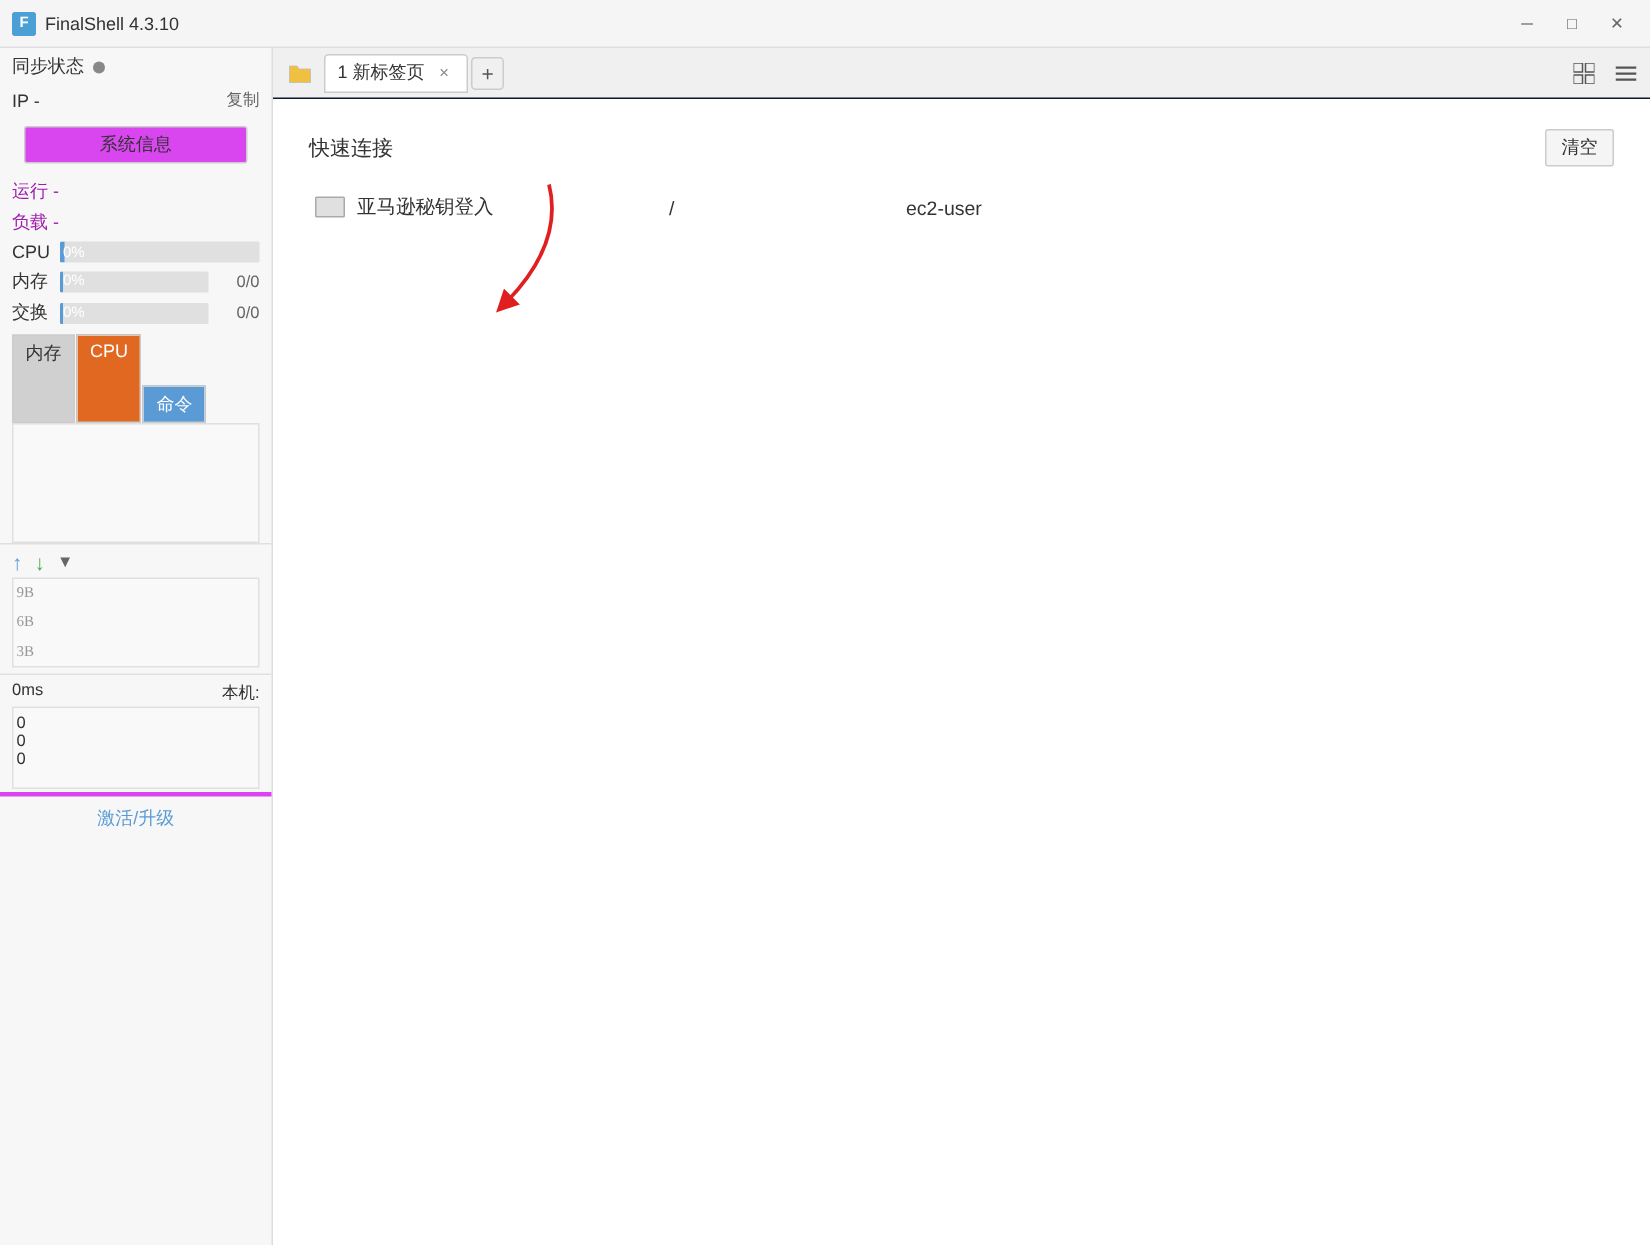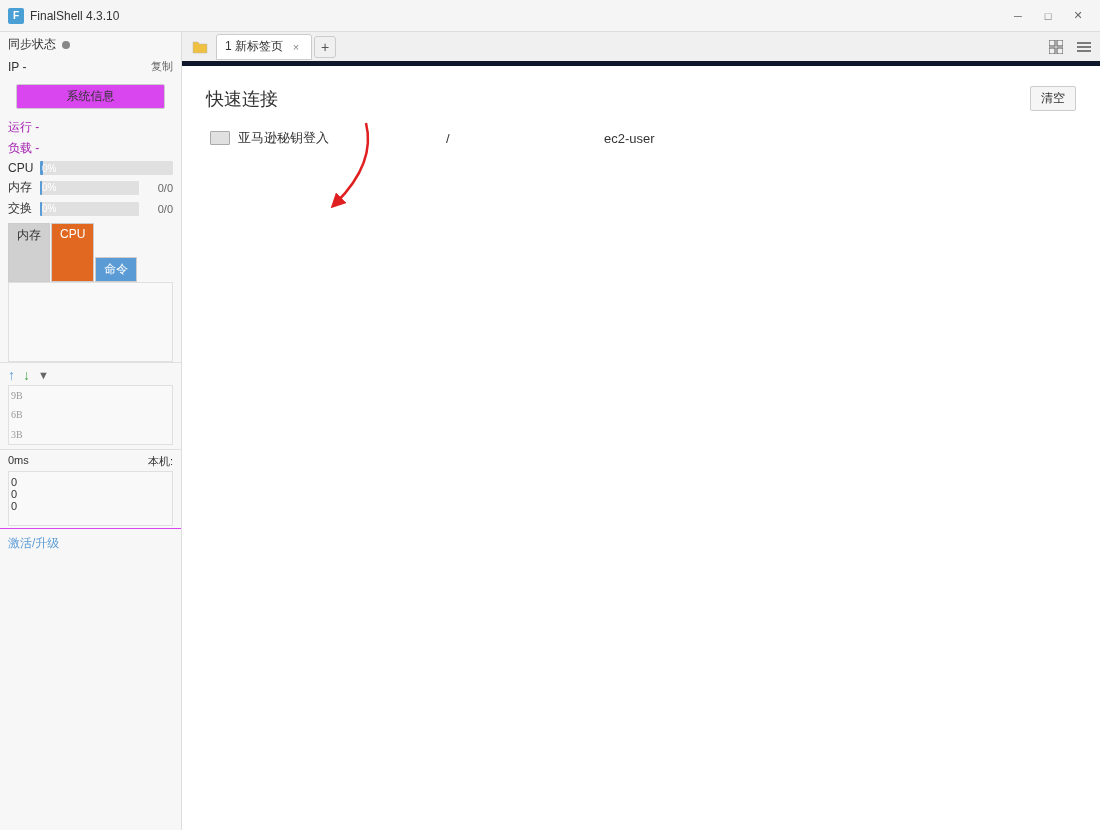--- a/index.html
+++ b/index.html
@@ -252,21 +252,22 @@
       display: flex;
       padding: 4px 8px 2px;
       font-size: 12px;
       color: #333;
       gap: 40px;
     }
 
     
     .activate-row {
       padding: 6px 8px;
-      border-top: 1px solid #d946ef;
+      border-top: 3px solid #d946ef;
+      text-align: center;
     }
     .activate-link {
       font-size: 12px;
       color: #5b9bd5;
       cursor: pointer;
       text-decoration: none;
     }
 
     
     .content-area {
@@ -274,21 +275,21 @@
       display: flex;
       flex-direction: column;
       background: white;
       overflow: hidden;
     }
 
     
     .tab-bar {
       height: 34px;
       background: #f0f0f0;
-      border-bottom: 5px solid #0f172a;
+      border-bottom: 1px solid #0f172a;
       display: flex;
       align-items: center;
       padding: 0 4px;
       gap: 2px;
       flex-shrink: 0;
     }
     .folder-btn {
       width: 28px;
       height: 26px;
       border: none;
@@ -360,21 +361,21 @@
       padding: 20px 24px;
       overflow-y: auto;
     }
     .quick-connect-header {
       display: flex;
       align-items: center;
       justify-content: space-between;
       margin-bottom: 12px;
     }
     .quick-connect-title {
-      font-size: 18px;
+      font-size: 14px;
       color: #333;
       font-weight: normal;
     }
     .clear-btn {
       padding: 3px 10px;
       border: 1px solid #ccc;
       background: #f5f5f5;
       cursor: pointer;
       font-size: 12px;
       color: #333;

